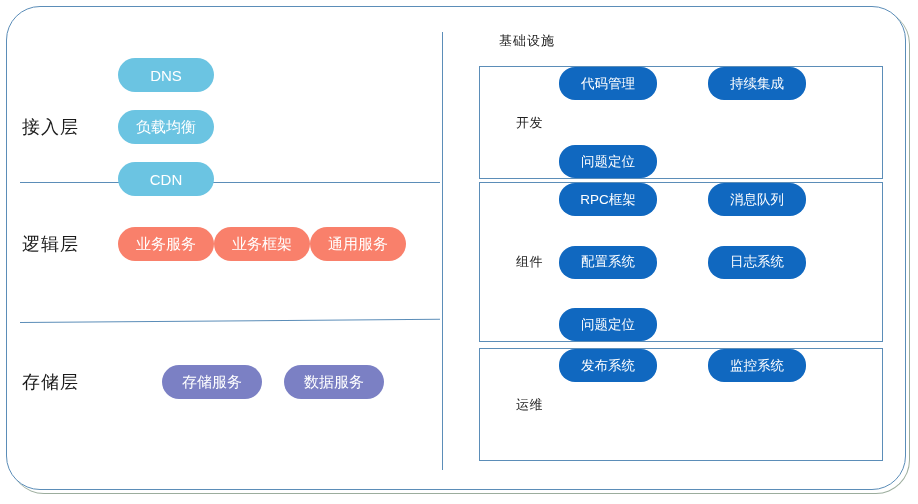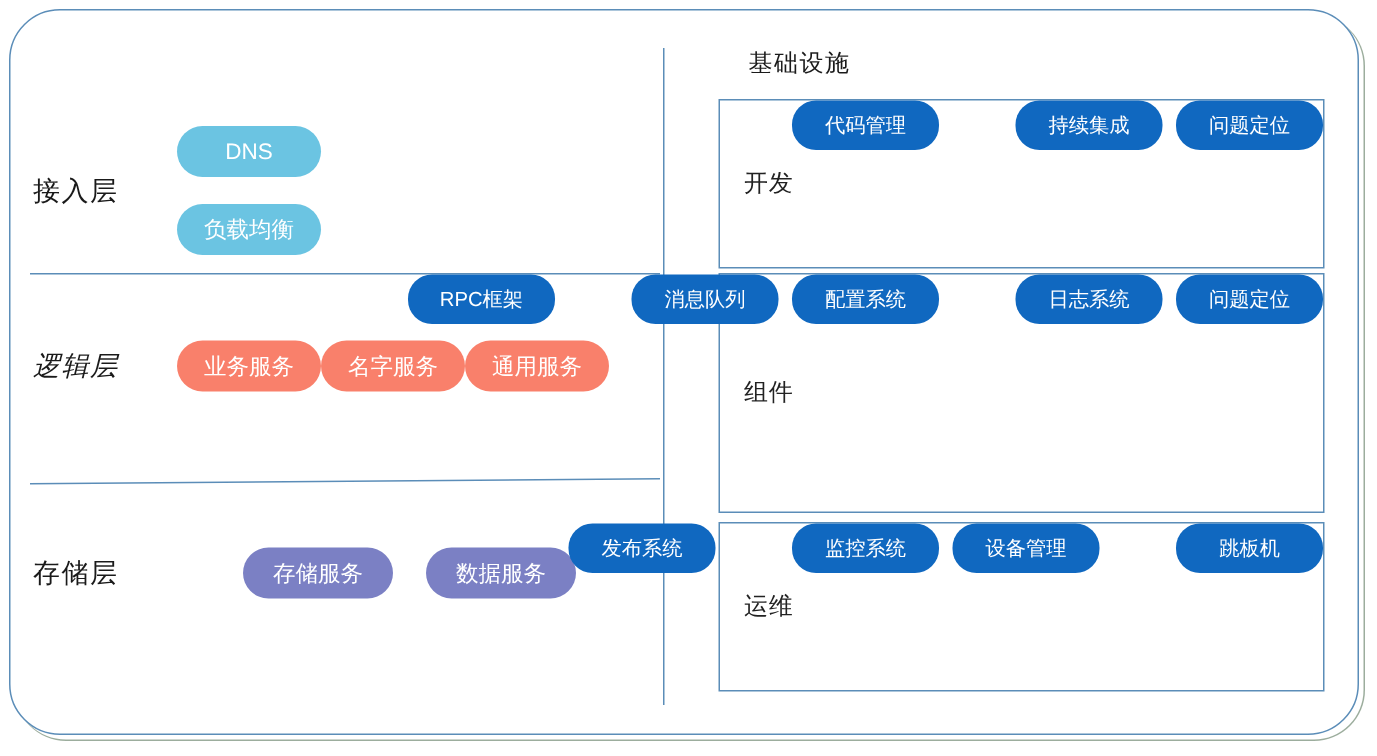--- a/index.html
+++ b/index.html
@@ -105,49 +105,50 @@
     position: absolute;
     left: 470px;
     top: 14px;
     width: 436px;
     height: 470px;
   }
   .infra-title {
     position: absolute;
     left: 29px;
     top: 18px;
-    font-size: 16px;
+    font-size: 13px;
     color: #1a1a1a;
     letter-spacing: 1px;
   }
   .group-box {
     position: absolute;
     left: 9px;
     width: 404px;
     border: 1.2px solid #5B8DB8;
     box-sizing: border-box;
     background: #ffffff;
   }
   .group-label {
     position: absolute;
-    left: 16px;
+    left: 36px;
     top: 50%;
     transform: translateY(-50%);
-    font-size: 16px;
+    font-size: 13px;
     color: #222222;
     letter-spacing: .5px;
   }
   .group-grid {
     position: absolute;
     left: 79px;
     top: 0;
     right: 0;
     bottom: 0;
     display: flex;
-    justify-content: flex-end;
+    flex-direction: column;
+    justify-content: space-between;
     gap: 9px;
   }
   .group-grid .grid-row {
     display: flex;
     gap: 51px;
   }
   .pill-sm {
     width: 98px;
     height: 33px;
     font-size: 13.5px;
@@ -167,28 +168,29 @@
   <div class="h-divider d1"></div>
   <div class="h-divider d2"></div>
 
   <div>
 
     <div class="layer-row" style="left:22px; top:107px;">
       <span class="layer-label" style="width:78px;">接入层</span>
       <div style="display:flex; gap:18px; margin-left:18px;flex-direction:column;">
         <div class="pill pill-lg c-access">DNS</div>
         <div class="pill pill-lg c-access">负载均衡</div>
+        <div class="pill pill-lg c-access">CDN</div>
       </div>
     </div>
 
     <div class="layer-row" style="left:22px; top:224px;">
-      <span class="layer-label" style="width:78px;font-style:italic;">逻辑层</span>
+      <span class="layer-label" style="width:78px;">逻辑层</span>
       <div style="display:flex; margin-left:18px;">
         <div class="pill pill-lg c-logic">业务服务</div>
-        <div class="pill pill-lg c-logic">名字服务</div>
+        <div class="pill pill-lg c-logic">业务框架</div>
         <div class="pill pill-lg c-logic">通用服务</div>
       </div>
     </div>
 
     <div class="layer-row" style="left:22px; top:362px;">
       <span class="layer-label" style="width:78px;">存储层</span>
       <div style="display:flex; gap:22px; margin-left:62px;">
         <div class="pill pill-lg wide c-storage">存储服务</div>
         <div class="pill pill-lg wide c-storage">数据服务</div>
       </div>
@@ -230,22 +232,18 @@
       </div>
     </div>
 
     <div class="group-box" style="top:334px; height:113px;">
       <span class="group-label">运维</span>
       <div class="group-grid">
         <div class="grid-row">
           <div class="pill pill-sm c-infra">发布系统</div>
           <div class="pill pill-sm c-infra">监控系统</div>
         </div>
-        <div class="grid-row">
-          <div class="pill pill-sm c-infra">设备管理</div>
-          <div class="pill pill-sm c-infra">跳板机</div>
-        </div>
       </div>
     </div>
 
   </div>
 
 </div>
 
 </body></html>

